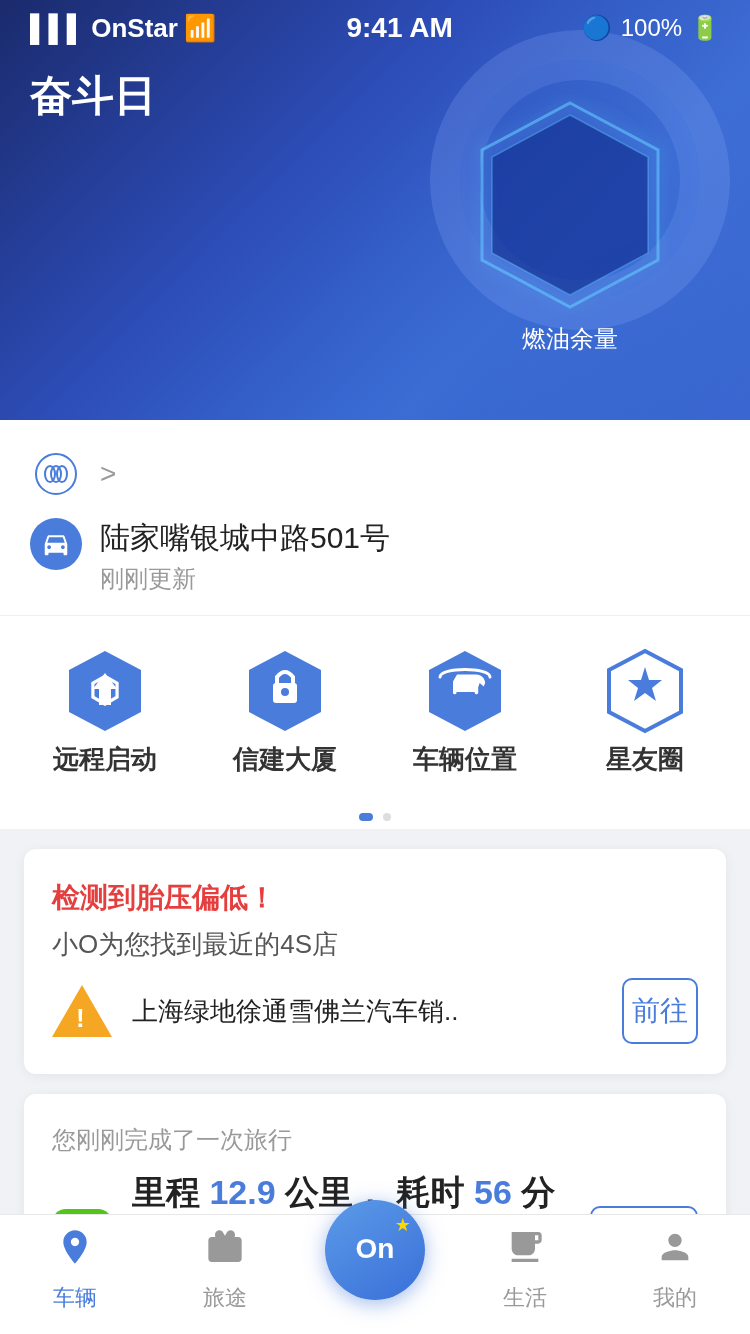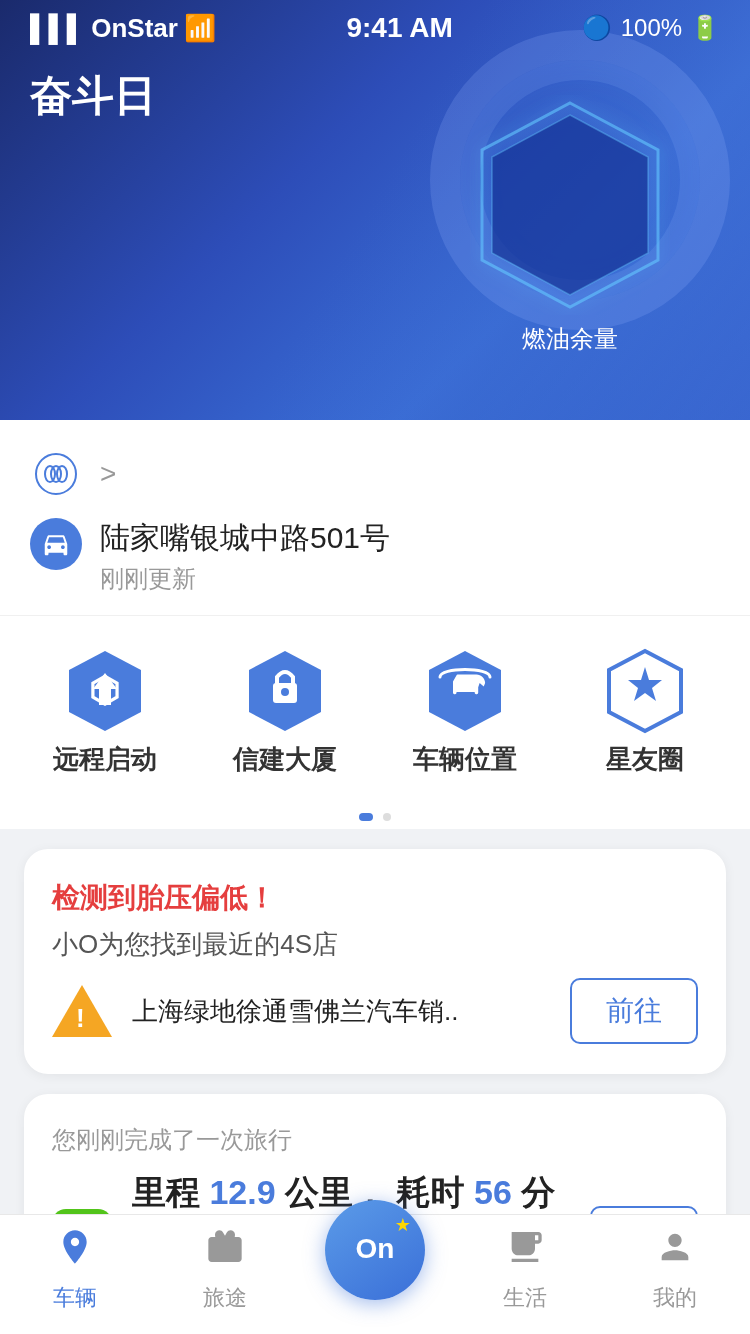--- a/index.html
+++ b/index.html
@@ -209,21 +209,21 @@
     
     .cards-section {
       padding: 20px 24px;
       display: flex;
       flex-direction: column;
       gap: 20px;
     }
 
     .card {
       background: #fff;
-      border-radius: 24px;
+      border-radius: 12px;
       padding: 30px 28px;
       box-shadow: 0 2px 12px rgba(0,0,0,0.06);
     }
 
     
     .alert-title {
       font-size: 28px;
       font-weight: 700;
       color: #e53e3e;
       margin-bottom: 10px;
@@ -263,21 +263,21 @@
       flex: 1;
       font-size: 26px;
       font-weight: 500;
       color: #222;
     }
     .goto-btn {
       border: 2px solid #4a7cdc;
       color: #4a7cdc;
       background: #fff;
       border-radius: 10px;
-      padding: 12px 34px;
+      padding: 12px 8px;
       font-size: 28px;
       cursor: pointer;
       flex-shrink: 0;
     }
 
     
     .trip-subtitle {
       font-size: 24px;
       color: #999;
       margin-bottom: 14px;

